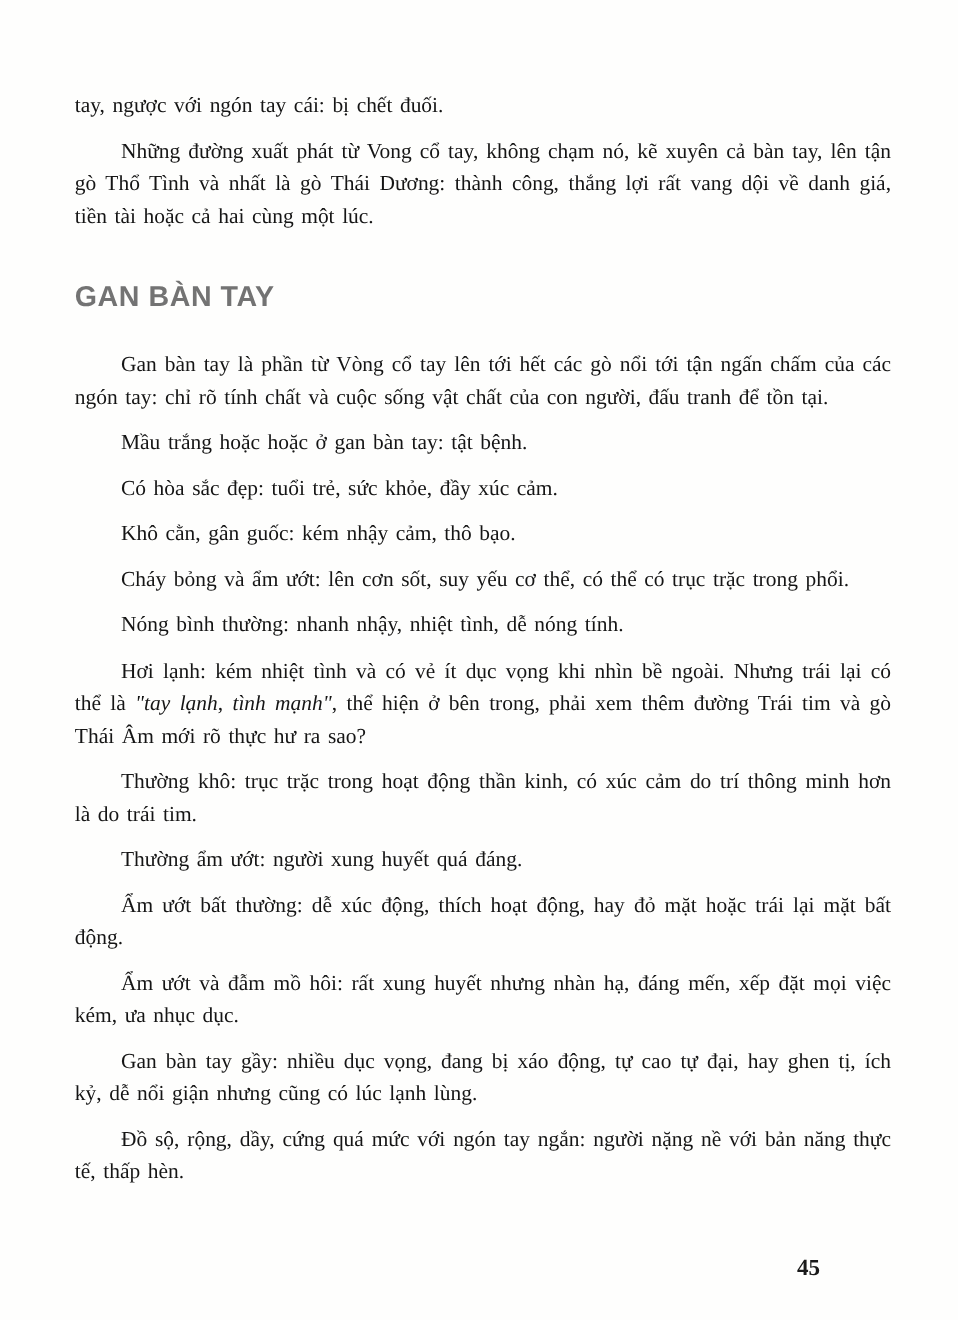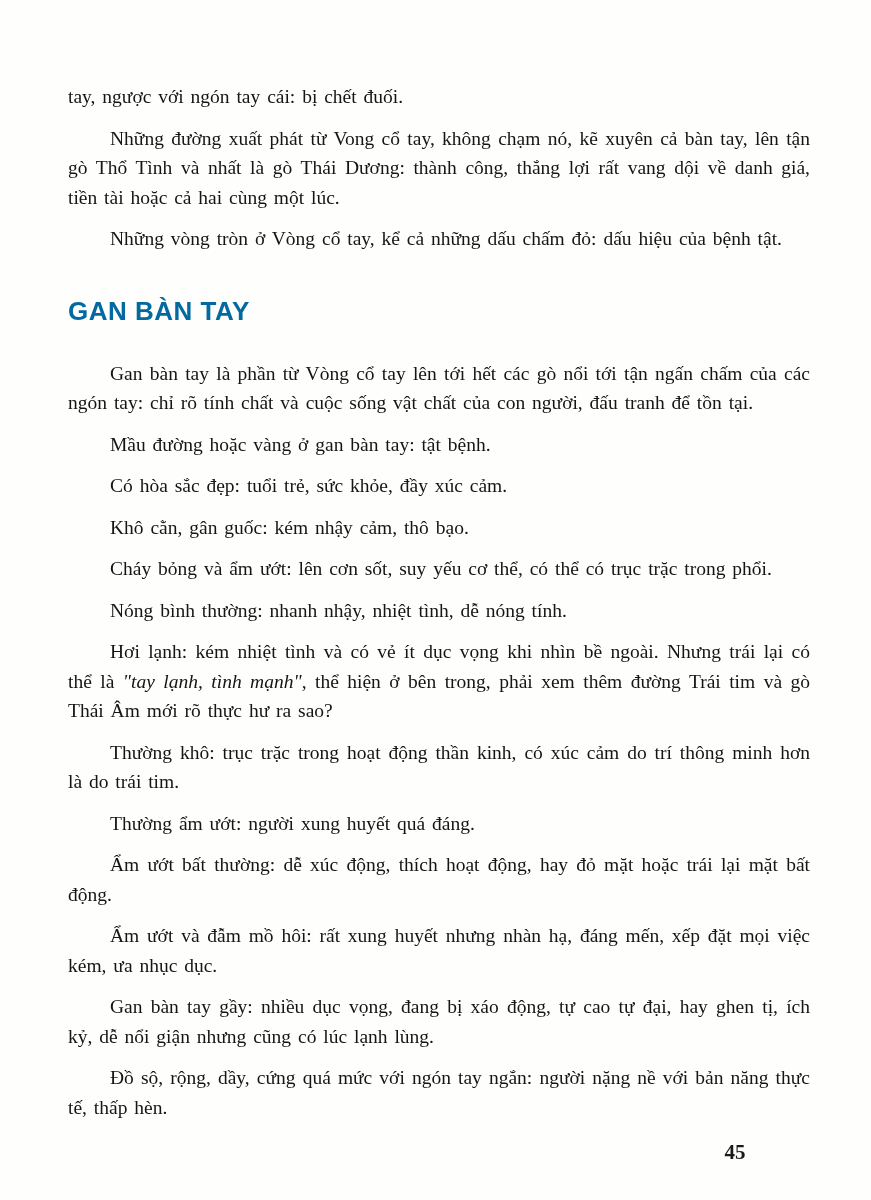--- a/index.html
+++ b/index.html
@@ -34,21 +34,21 @@
     text-indent: 42px;
   }
   .para .run-italic {
     font-style: italic;
   }
   .section-heading {
     font-family: "Liberation Sans", "DejaVu Sans", sans-serif;
     font-weight: 700;
     font-size: 26px;
     letter-spacing: 0.5px;
-    color: #0369a1;
+    color: #737373;
     margin: 42px 0 32px 0;
   }
   .page-number {
     position: absolute;
     left: 700px;
     top: 1140px;
     width: 70px;
     text-align: center;
     font-size: 21px;
     font-weight: 700;
@@ -57,28 +57,27 @@
 </style>
 </head>
 <body>
 
 <div class="page">
   <div class="page-content">
 
     <div>
         <p class="para"><span>tay, ngược với ngón tay cái: bị chết đuối.</span></p>
         <p class="para indent"><span>Những đường xuất phát từ Vong cổ tay, không chạm nó, kẽ xuyên cả bàn tay, lên tận gò Thổ Tình và nhất là gò Thái Dương: thành công, thắng lợi rất vang dội về danh giá, tiền tài hoặc cả hai cùng một lúc.</span></p>
-        <p class="para indent"><span>Những vòng tròn ở Vòng cổ tay, kể cả những dấu chấm đỏ: dấu hiệu của bệnh tật.</span></p>
       </div>
 
     <h1 class="section-heading">GAN BÀN TAY</h1>
 
     <div>
         <p class="para indent"><span>Gan bàn tay là phần từ Vòng cổ tay lên tới hết các gò nổi tới tận ngấn chấm của các ngón tay: chỉ rõ tính chất và cuộc sống vật chất của con người, đấu tranh để tồn tại.</span></p>
-        <p class="para indent"><span>Mầu đường hoặc vàng ở gan bàn tay: tật bệnh.</span></p>
+        <p class="para indent"><span>Mầu trắng hoặc hoặc ở gan bàn tay: tật bệnh.</span></p>
         <p class="para indent"><span>Có hòa sắc đẹp: tuổi trẻ, sức khỏe, đầy xúc cảm.</span></p>
         <p class="para indent"><span>Khô cằn, gân guốc: kém nhậy cảm, thô bạo.</span></p>
         <p class="para indent"><span>Cháy bỏng và ẩm ướt: lên cơn sốt, suy yếu cơ thể, có thể có trục trặc trong phổi.</span></p>
         <p class="para indent"><span>Nóng bình thường: nhanh nhậy, nhiệt tình, dễ nóng tính.</span></p>
         <p class="para indent"><span>Hơi lạnh: kém nhiệt tình và có vẻ ít dục vọng khi nhìn bề ngoài. Nhưng trái lại có thể là </span><span class="run-italic">"tay lạnh, tình mạnh"</span><span>, thể hiện ở bên trong, phải xem thêm đường Trái tim và gò Thái Âm mới rõ thực hư ra sao?</span></p>
         <p class="para indent"><span>Thường khô: trục trặc trong hoạt động thần kinh, có xúc cảm do trí thông minh hơn là do trái tim.</span></p>
         <p class="para indent"><span>Thường ẩm ướt: người xung huyết quá đáng.</span></p>
         <p class="para indent"><span>Ẩm ướt bất thường: dễ xúc động, thích hoạt động, hay đỏ mặt hoặc trái lại mặt bất động.</span></p>
         <p class="para indent"><span>Ẩm ướt và đẫm mồ hôi: rất xung huyết nhưng nhàn hạ, đáng mến, xếp đặt mọi việc kém, ưa nhục dục.</span></p>
         <p class="para indent"><span>Gan bàn tay gầy: nhiều dục vọng, đang bị xáo động, tự cao tự đại, hay ghen tị, ích kỷ, dễ nổi giận nhưng cũng có lúc lạnh lùng.</span></p>

